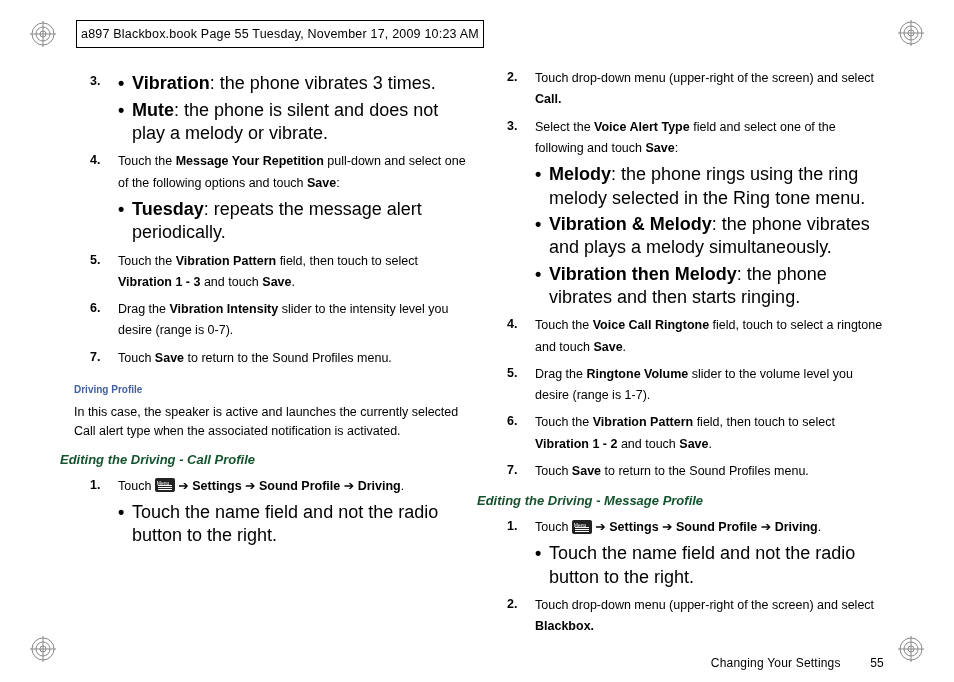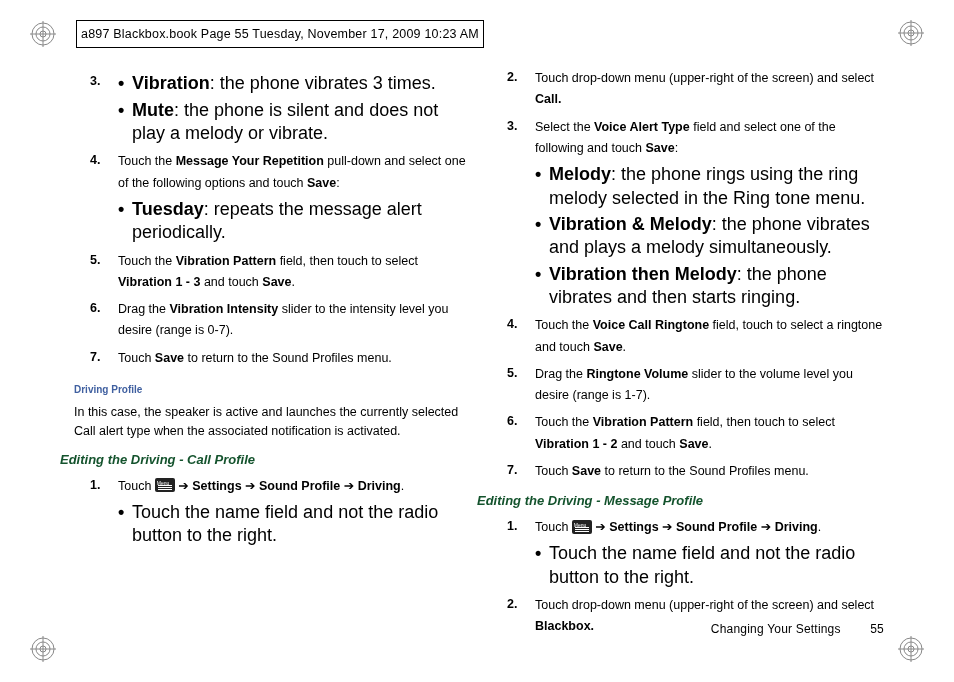--- a/index.html
+++ b/index.html
@@ -19,21 +19,21 @@
   ul.bul>li{position:relative;padding-left:14px;margin:3px 0;font-family:"Arial Narrow",Arial,sans-serif;font-size:18px;line-height:1.3;}
   ul.bul>li::before{content:"•";position:absolute;left:0;top:0;font-weight:bold;}
   b{font-weight:bold;}
   .h2{color:#4060a0;font-weight:bold;font-size:10px;margin:14px 0 6px -16px;}
   .h3{color:#14532d;font-weight:bold;font-style:italic;font-size:13px;margin:10px 0 6px -30px;}
   .intro{margin:0 0 8px -16px;line-height:1.5;}
   .menu-icon{display:inline-block;width:20px;height:14px;background:#222;border-radius:2px;vertical-align:middle;position:relative;top:-1px;}
   .menu-icon::before{content:"Menu";color:#fff;font-size:5px;position:absolute;top:1px;left:2px;letter-spacing:0;}
   .menu-icon::after{content:"";position:absolute;left:3px;right:3px;top:7px;height:5px;background:repeating-linear-gradient(#fff 0 1px,#222 1px 2px);}
   .arrow{font-family:Arial,sans-serif;}
-  .footer{position:absolute;right:70px;bottom:44px;font-size:12px;letter-spacing:.2px;}
+  .footer{position:absolute;right:70px;bottom:10px;font-size:12px;letter-spacing:.2px;}
   .footer .pg{display:inline-block;margin-left:26px;}
   .crop-bl,.crop-br{position:absolute;bottom:20px;}
   .crop-bl{left:30px;} .crop-br{right:30px;}
   .crop-tr{position:absolute;top:20px;right:30px;}
 </style>
 </head>
 <body>
 
 <div class="page">
   <div class="hdr-row">

